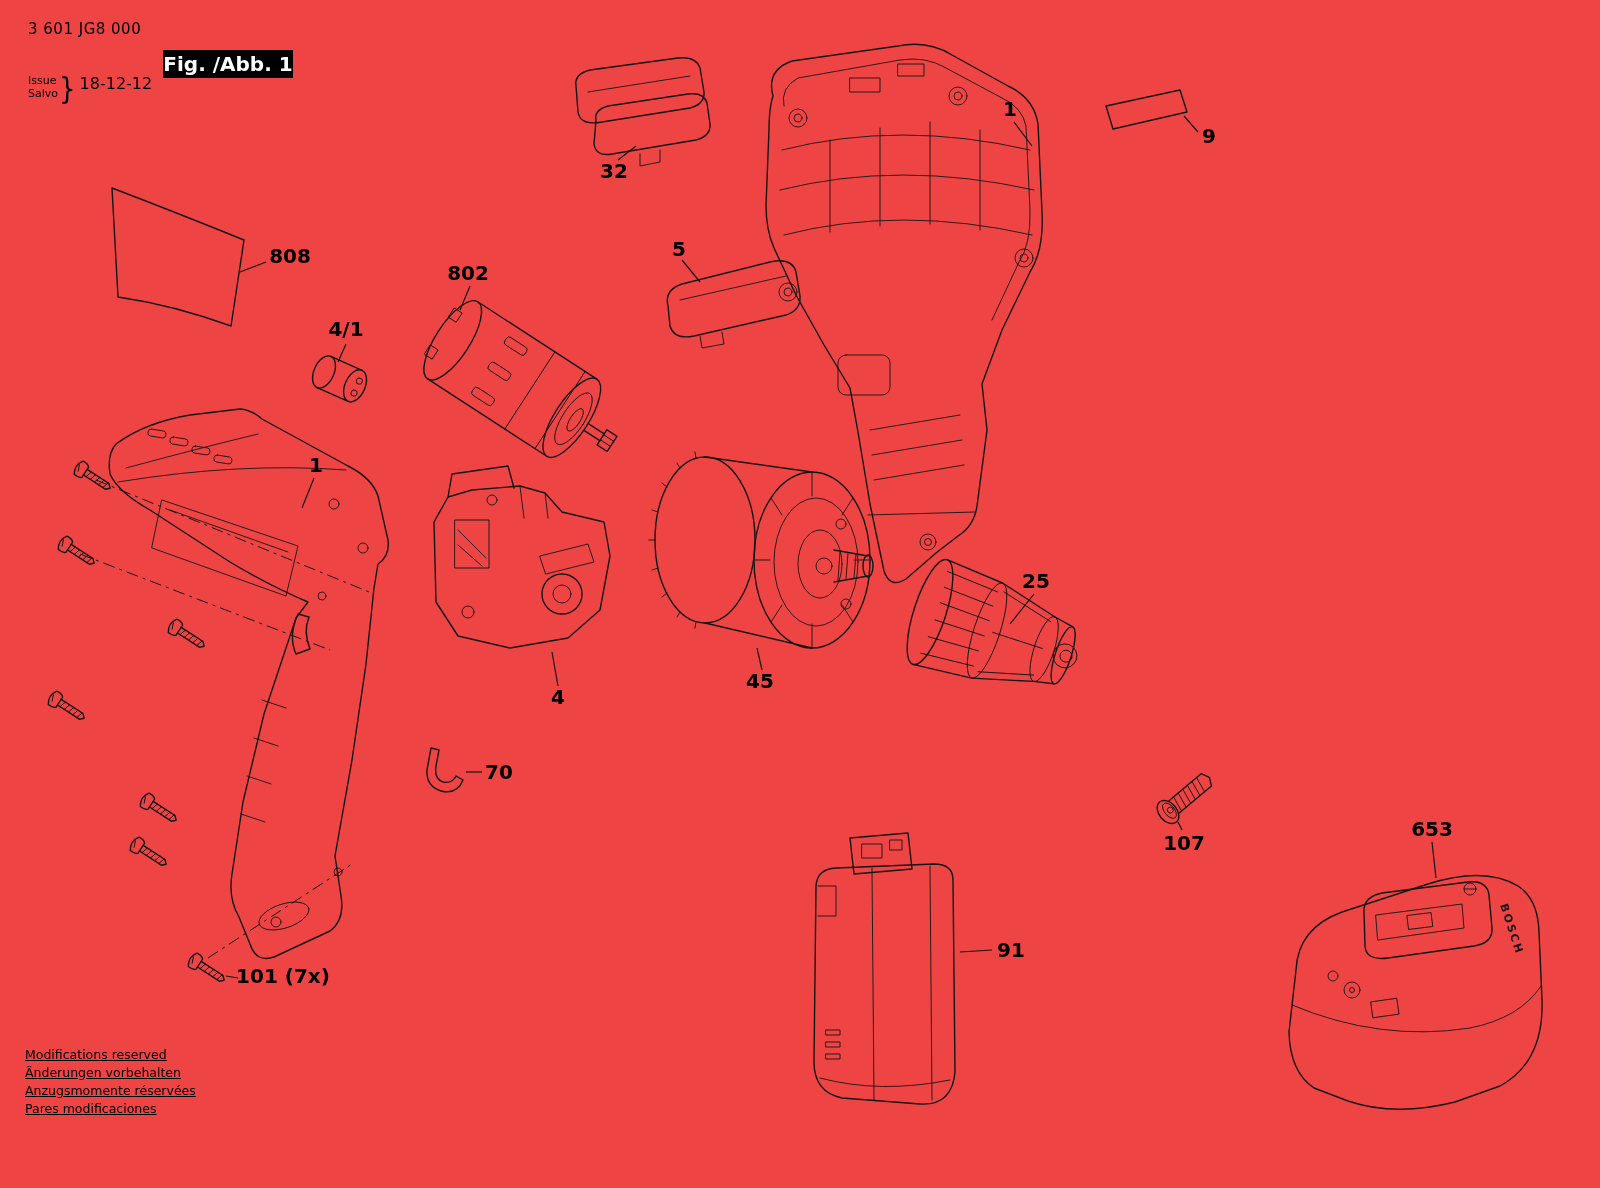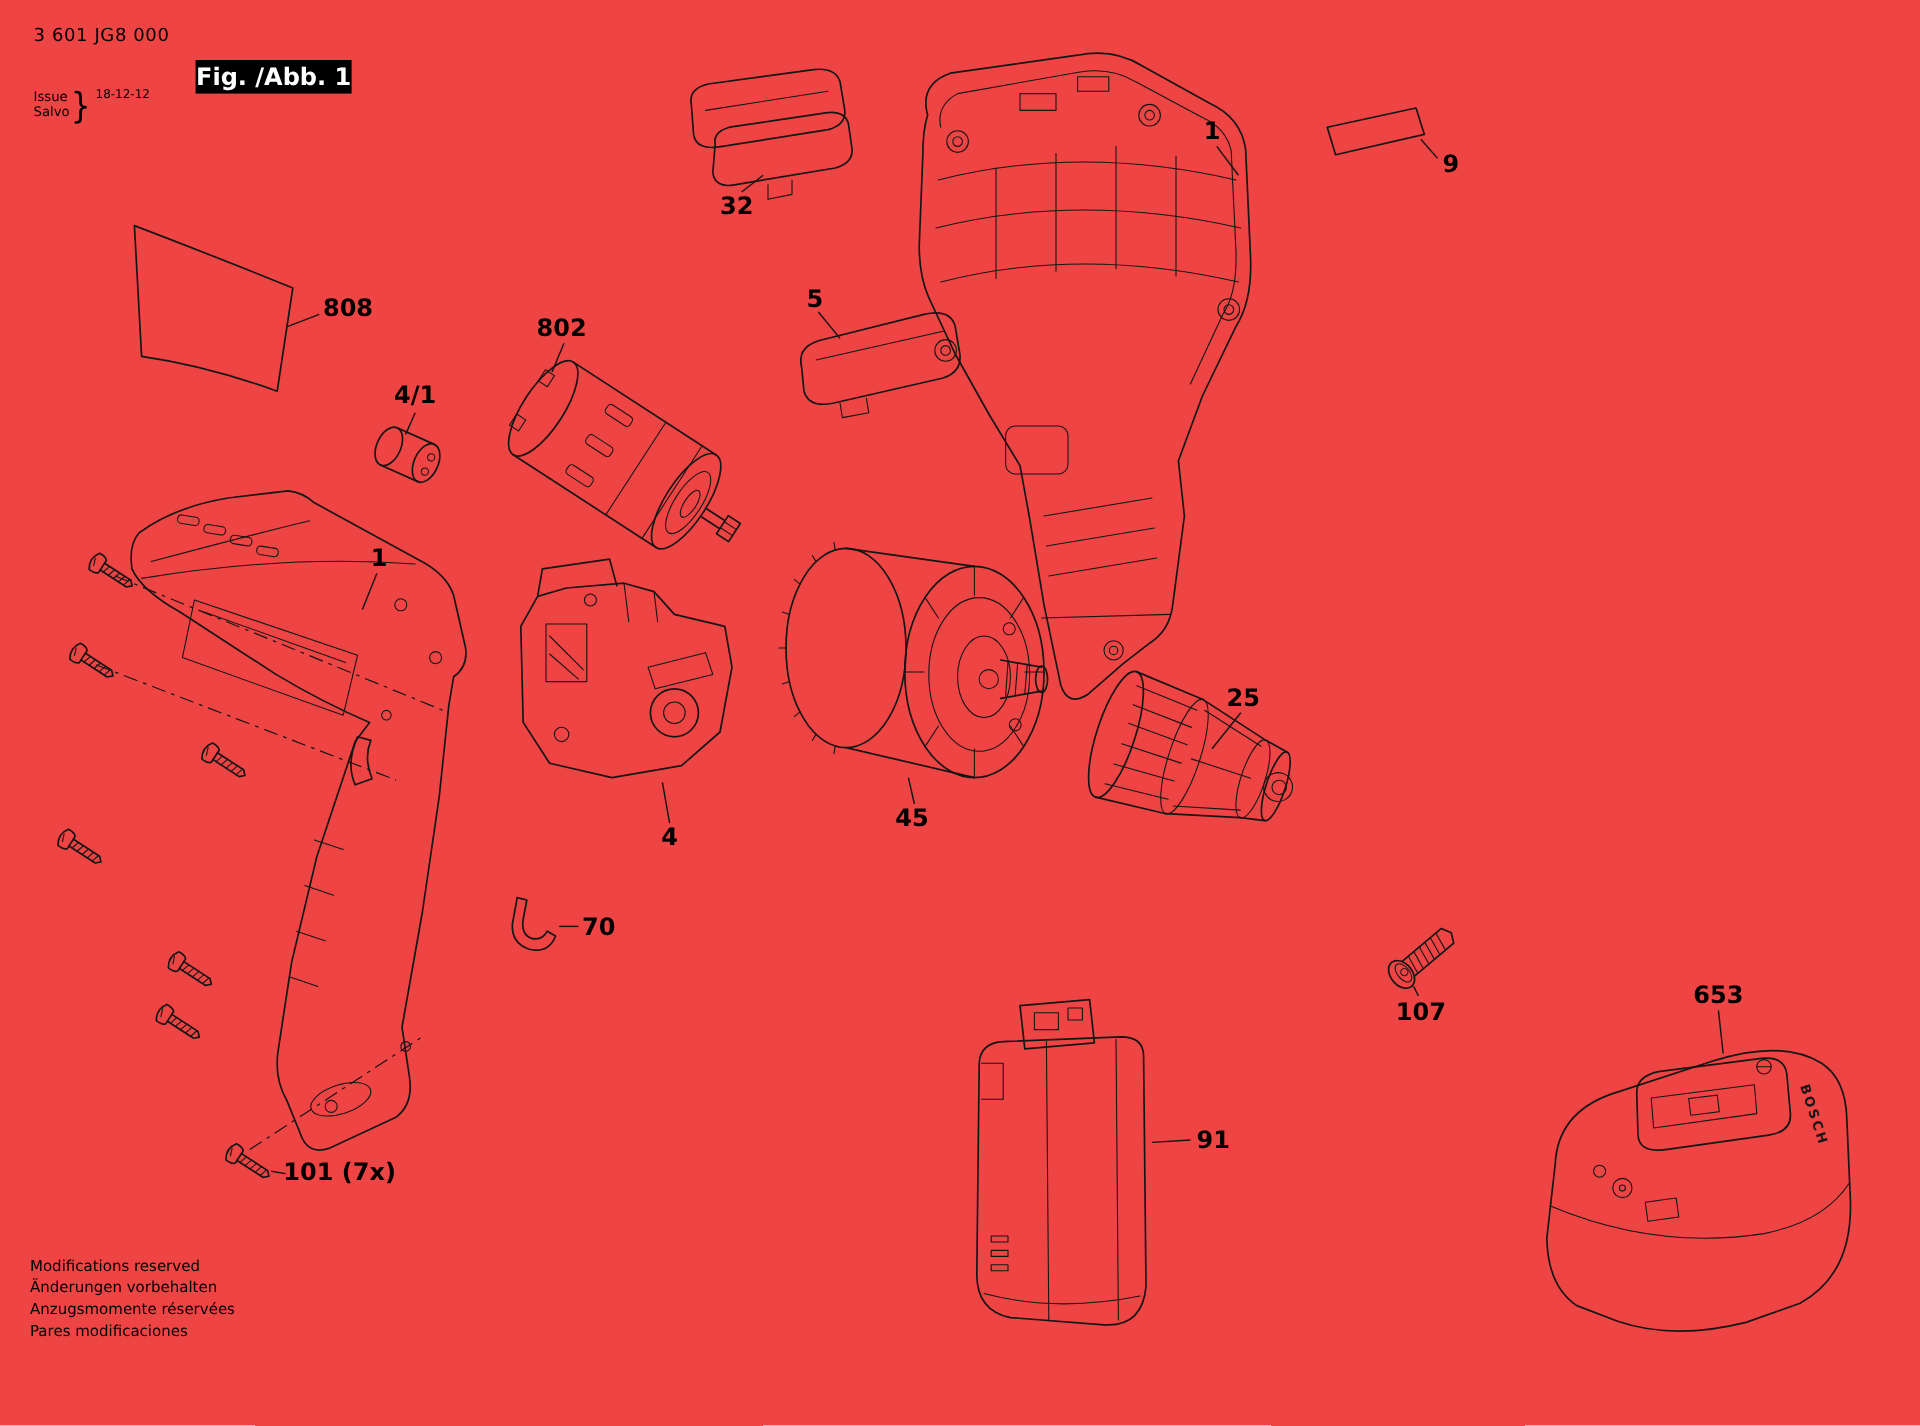--- a/index.html
+++ b/index.html
@@ -3,24 +3,24 @@
 <meta charset="utf-8">
 <style>
   html,body{margin:0;padding:0;background:#fff;}
   .page{position:relative;width:1600px;height:1188px;background:#ef4444;overflow:hidden;
         font-family:"DejaVu Sans","Liberation Sans",sans-serif;color:#000;}
   .abs{position:absolute;}
   .hdr-part{left:28px;top:20px;font-size:15px;letter-spacing:.5px;}
   .issue-wrap{left:28px;top:50px;display:flex;align-items:flex-start;height:32px;margin-top:24px;}
   .issue-col{display:flex;flex-direction:column;font-size:11px;line-height:13px;}
   .brace{font-size:26px;font-weight:400;margin:0 2px 0 1px;transform:scaleY(1.15);}
-  .issue-date{font-size:10px;margin-left:2px;}
+  .issue-date{font-size:16px;margin-left:2px;}
   .figbox{left:163px;top:50px;width:130px;height:28px;background:#000;color:#fff;
           display:flex;align-items:center;justify-content:center;font-size:20px;font-weight:bold;}
-  .mods{left:25px;top:1046px;font-size:12.5px;line-height:18px;}
+  .mods{left:25px;top:1046px;font-size:12.5px;line-height:18px;text-decoration:underline;}
   .torque{left:420px;top:964px;font-size:15px;line-height:21px;}
   svg text{font-family:"DejaVu Sans","Liberation Sans",sans-serif;}
   .plabel{font-size:20px;font-weight:bold;fill:#000;}
   .s{stroke:#151515;fill:none;stroke-width:1.4;stroke-linejoin:round;stroke-linecap:round;}
   .thin{stroke:#151515;fill:none;stroke-width:0.9;stroke-linejoin:round;stroke-linecap:round;}
   .dash{stroke:#151515;fill:none;stroke-width:1;stroke-dasharray:12 5 3 5;}
   .lead{stroke:#151515;stroke-width:1.2;fill:none;}
   .brandtxt{font-size:11px;font-weight:bold;letter-spacing:2px;fill:#151515;}
 </style>
 </head>

